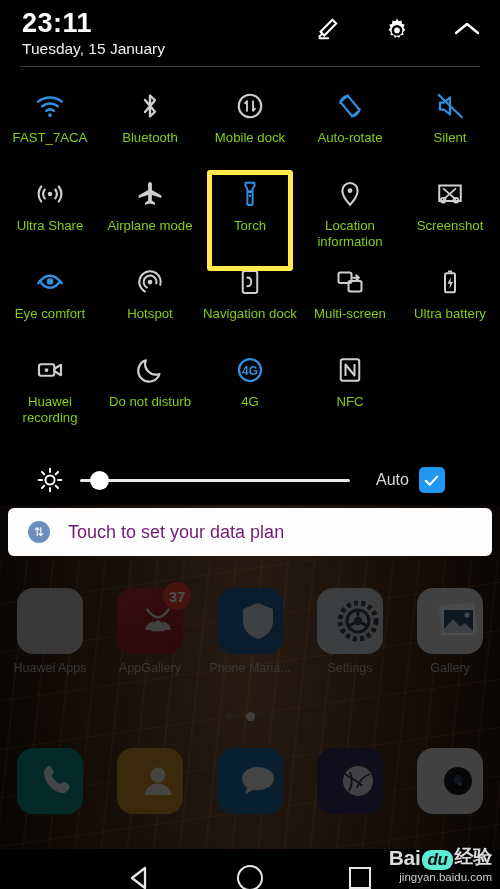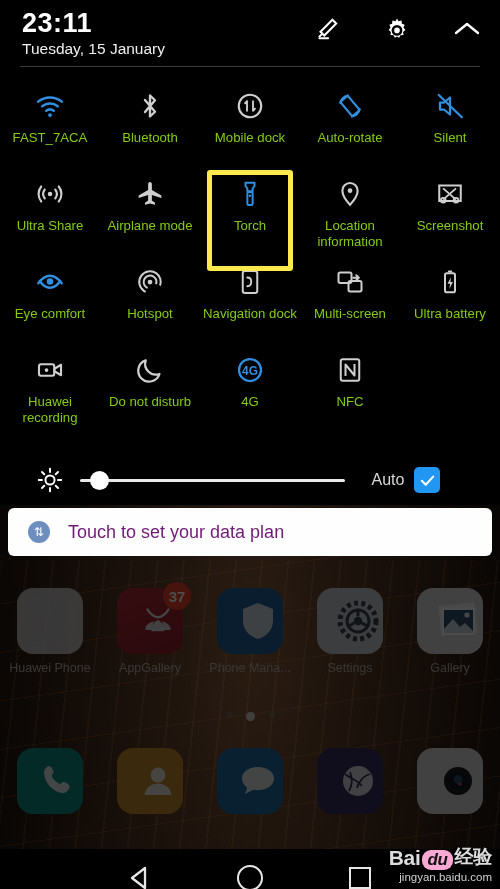--- a/index.html
+++ b/index.html
@@ -101,21 +101,21 @@
   .tile.on .t-label { color: #84cc16; }
 
   .highlight-box {
     position: absolute; left: 207px; top: 170px;
     width: 86px; height: 101px;
     border: 5px solid #ffe94d; border-radius: 3px;
     pointer-events: none;
   }
 
   
-  #brightness { position: absolute; left: 0; top: 455px; width: 440px; height: 50px; display: flex; align-items: center; }
+  #brightness { position: absolute; left: 0; top: 455px; width: 500px; height: 50px; display: flex; align-items: center; }
   .sun { margin-left: 36px; width: 28px; height: 28px; display: flex; align-items: center; justify-content: center; }
   .slider { position: relative; margin-left: 16px; width: 270px; height: 22px; display: flex; align-items: center; }
   .slider .track { position: absolute; left: 0; right: 0; height: 3px; background: #e9e9e9; border-radius: 2px; }
   .slider .thumb { position: absolute; left: 3px; width: 19px; height: 19px; border-radius: 50%; background: #fff; }
   .auto-label { margin-left: 26px; font-size: 16px; color: #d8d8d8; }
   .auto-check {
     margin-left: 10px; width: 26px; height: 26px; border-radius: 5px;
     background: #2196f3; display: flex; align-items: center; justify-content: center;
   }
 
@@ -137,21 +137,21 @@
   .nav-btn { position: absolute; top: 0; height: 58px; display: flex; align-items: center; justify-content: center; }
   #nav-back { left: 105px; width: 70px; }
   #nav-home { left: 215px; width: 70px; }
   #nav-recent { left: 330px; width: 60px; }
   .sq { width: 22px; height: 22px; border: 2.4px solid #e6e6e6; }
   .circ { width: 26px; height: 26px; border: 2.4px solid #e6e6e6; border-radius: 50%; }
 
   
   #watermark { position: absolute; right: 8px; bottom: 6px; text-align: right; }
   .wm-main { display: flex; align-items: flex-end; gap: 2px; color: #dcdcdc; font-size: 21px; font-weight: bold; letter-spacing: -.3px; }
-  .wm-du { background: #f9a8d4; color: #111; border-radius: 9px; padding: 0 5px; font-size: 17px; font-style: italic; }
+  .wm-du { background: #5eead4; color: #111; border-radius: 9px; padding: 0 5px; font-size: 17px; font-style: italic; }
   .wm-cn { font-size: 19px; }
   .wm-sub { color: #cfcfcf; font-size: 11.5px; margin-top: 1px; }
 </style>
 </head>
 <body>
 
 <div id="screen">
 
   <div id="home-layer">
     <div class="wood-grain"></div>
@@ -163,21 +163,21 @@
             <i style="background: rgb(215, 154, 62);"></i>
             <i style="background: rgb(207, 143, 74);"></i>
             <i style="background: rgb(62, 167, 224);"></i>
             <i style="background: rgb(79, 143, 232);"></i>
             <i style="background: rgb(35, 39, 44);"></i>
             <i style="background: rgb(201, 74, 58);"></i>
             <i style="background: rgb(67, 192, 200);"></i>
             <i style="background: rgb(43, 159, 214);"></i>
             <i style="background: rgb(47, 95, 168);"></i>
           </div>
-          <div class="app-label">Huawei Phone</div>
+          <div class="app-label">Huawei Apps</div>
         </div>
         <div class="app-cell">
           <div class="app-icon" style="background: linear-gradient(160deg, rgb(176, 42, 52), rgb(142, 29, 42));">
             <svg width="46" height="44" viewBox="0 0 48 46">
               <path d="M13 11c2.6 5 8.4 8.2 11 8.2S32.4 16 35 11" fill="none" stroke="#e2dede" stroke-width="2.6" stroke-linecap="round"></path>
               <g fill="#ddd8d8">
                 <path d="M24 22c-4 2-7 6-7 10.5 0 .8 .5 1.3 1.2 1.3h11.6c.7 0 1.2-.5 1.2-1.3C31 28 28 24 24 22z"></path>
                 <path d="M20 23.6c-4.5.4-8.2 3.4-9.3 7.3-.2.8.3 1.4 1.1 1.4h5.6c.4-3.6 1.4-6.6 2.6-8.7z"></path>
                 <path d="M28 23.6c4.5.4 8.2 3.4 9.3 7.3.2.8-.3 1.4-1.1 1.4h-5.6c-.4-3.6-1.4-6.6-2.6-8.7z"></path>
               </g>

